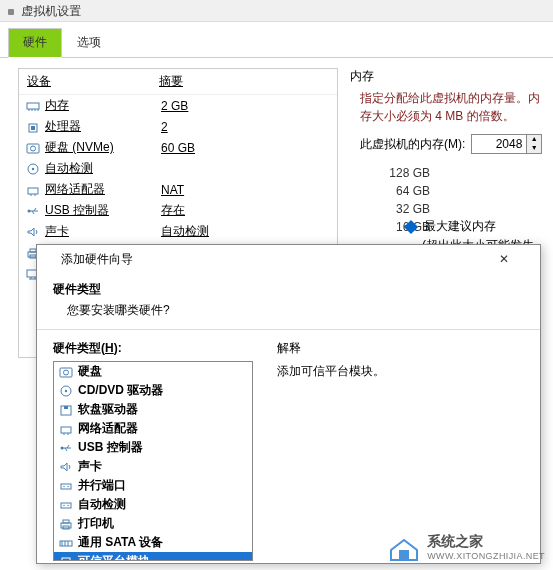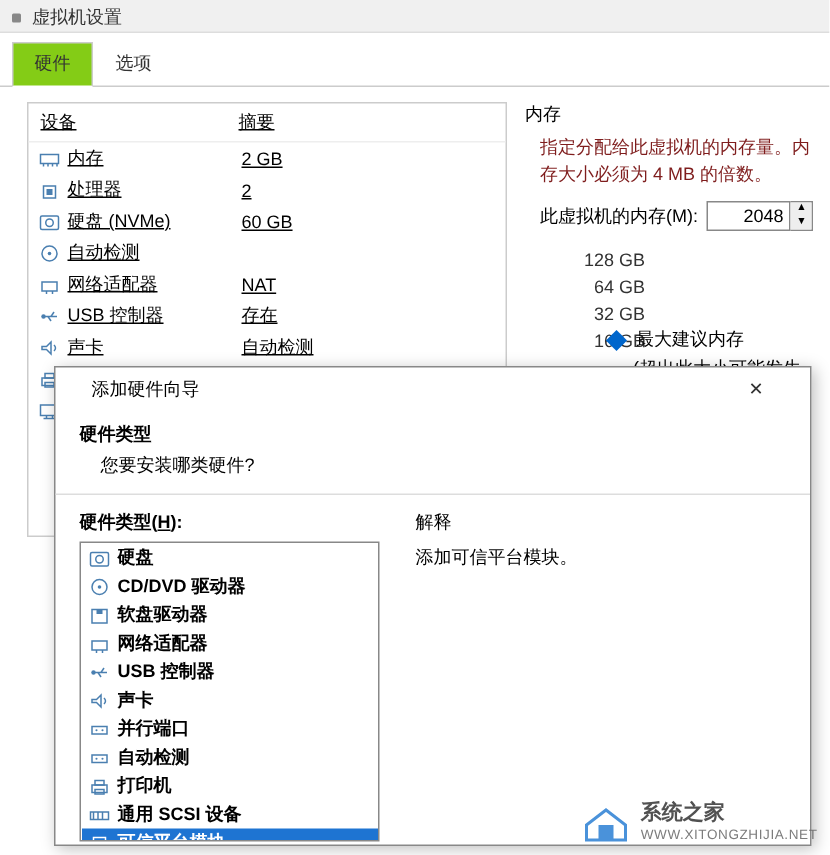--- a/index.html
+++ b/index.html
@@ -353,21 +353,21 @@
               </svg>
             </span>
             <span>打印机</span>
           </div>
           <div class="wz-item">
             <span class="icon">
               <svg viewBox="0 0 14 12">
                 <use href="#i-scsi"></use>
               </svg>
             </span>
-            <span>通用 SCSI 设备</span>
+            <span>通用 SATA 设备</span>
           </div>
           <div class="wz-item selected">
             <span class="icon">
               <svg viewBox="0 0 14 12">
                 <use href="#i-tpm"></use>
               </svg>
             </span>
             <span>可信平台模块</span>
           </div>
         </div>

